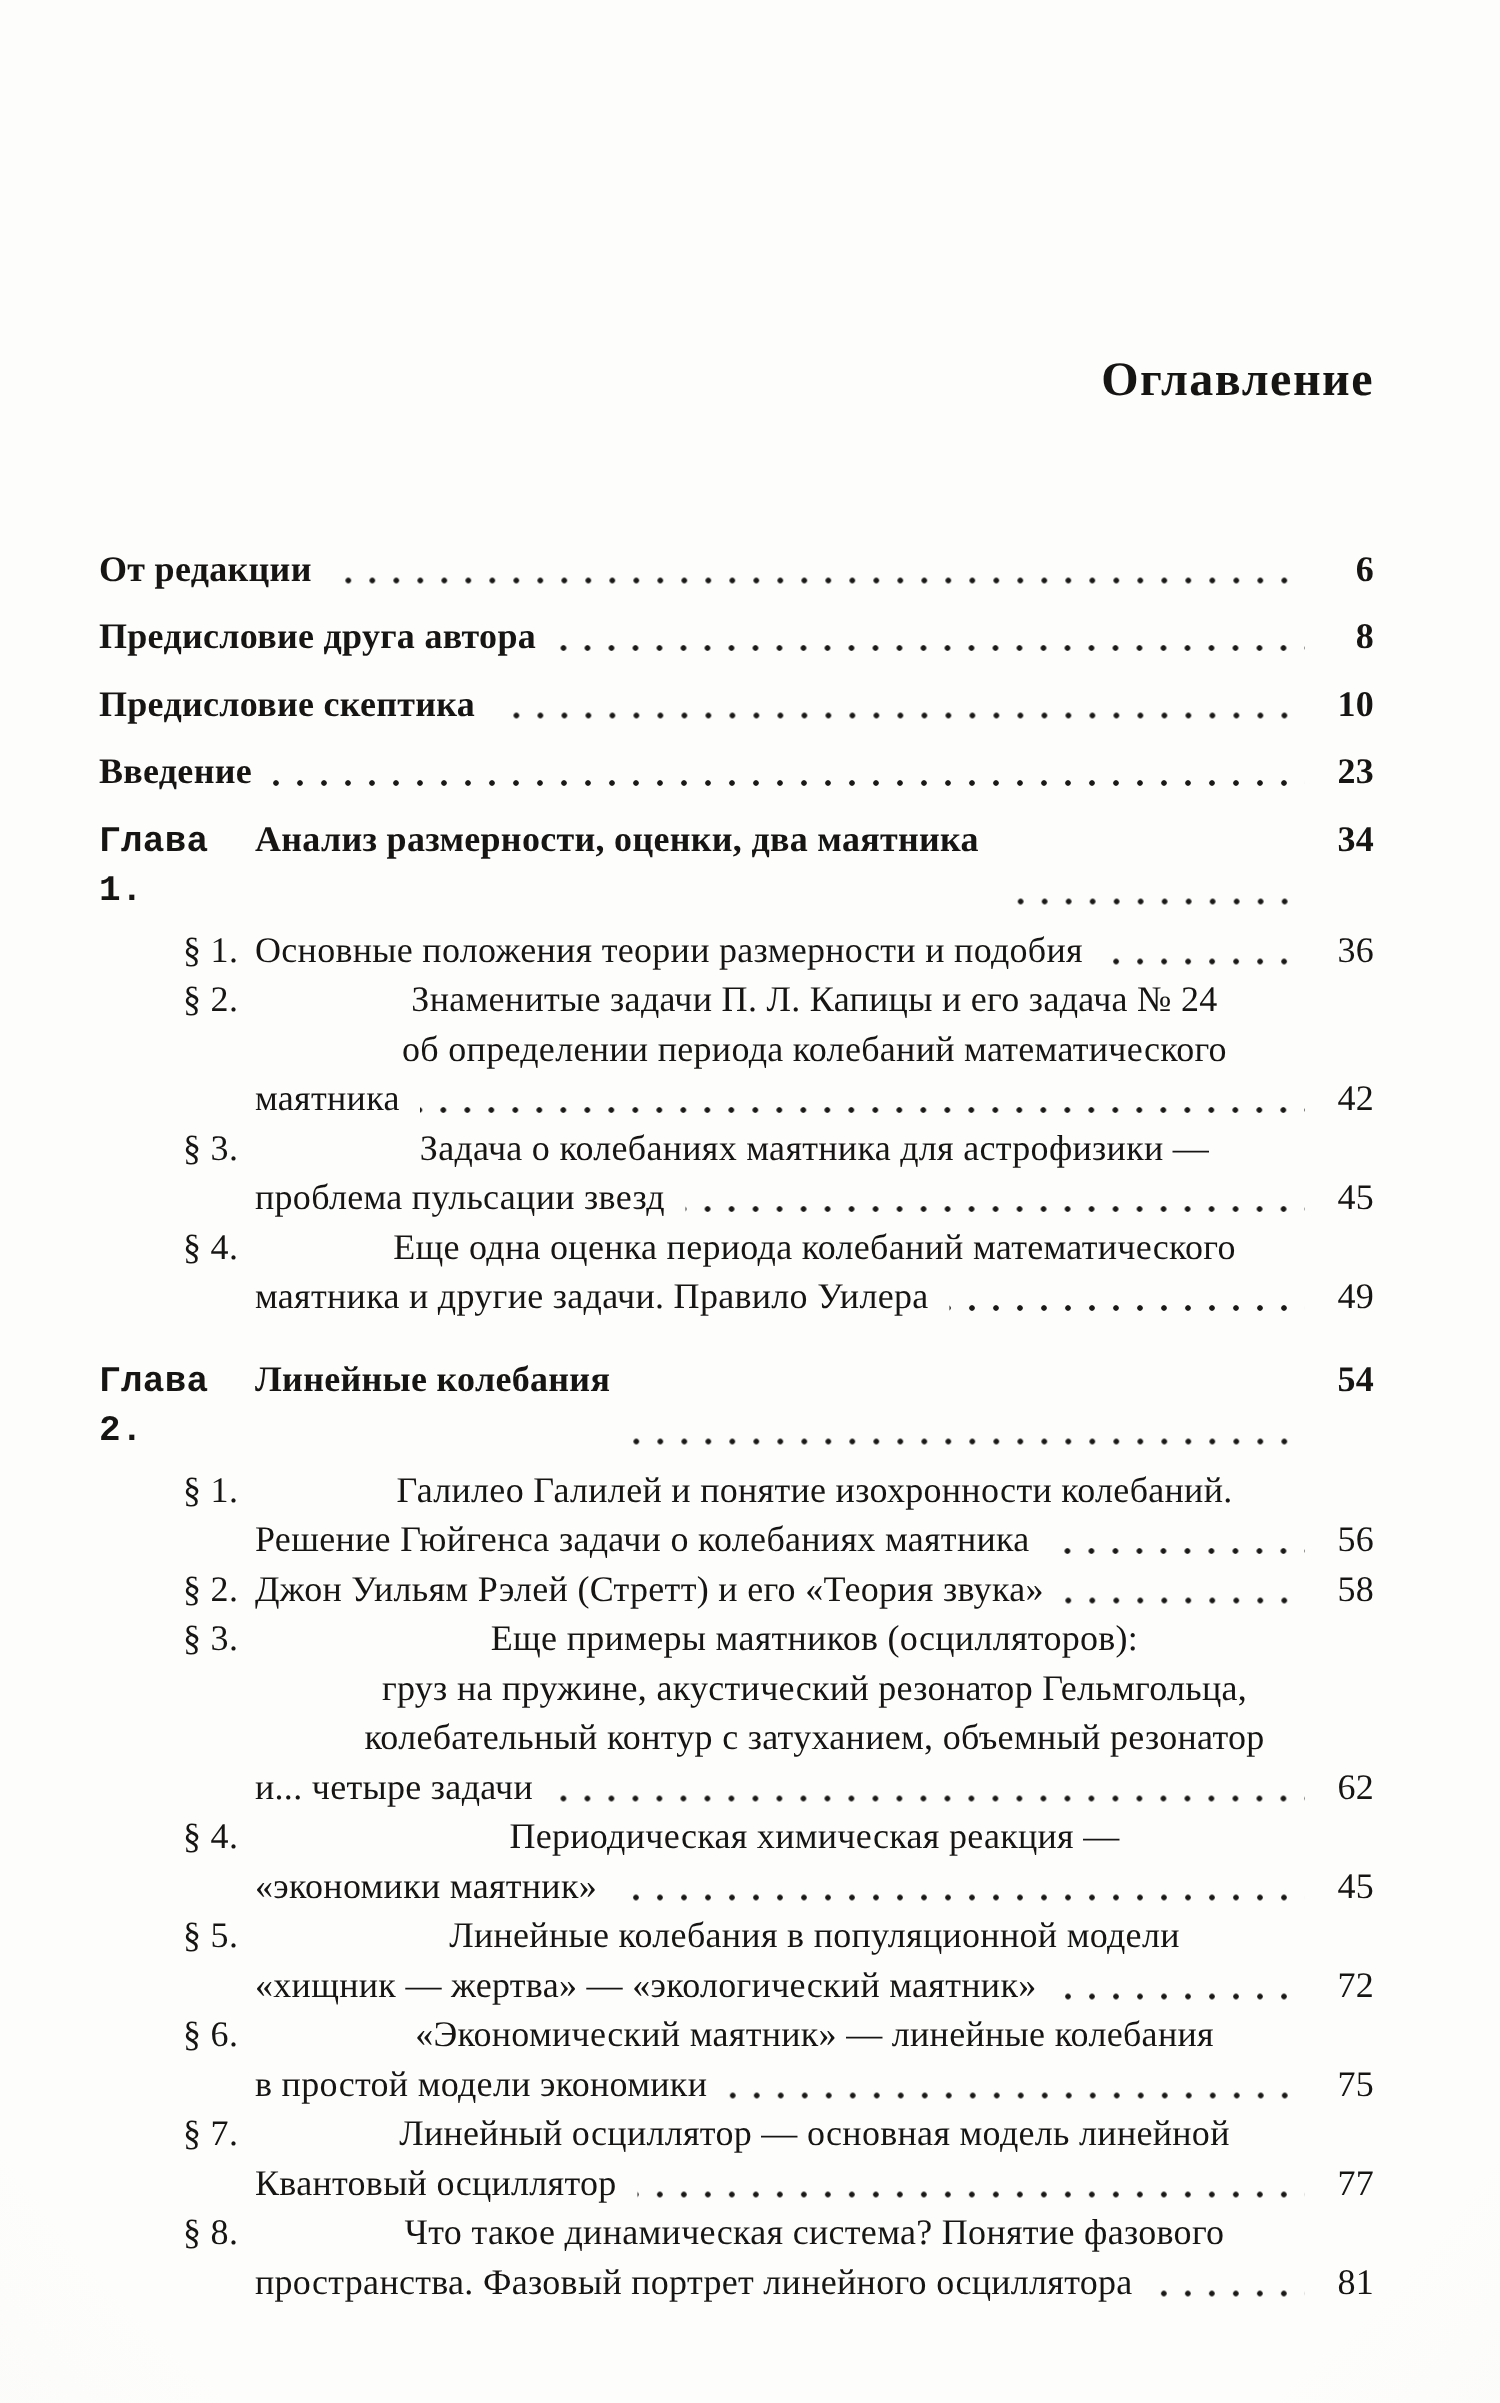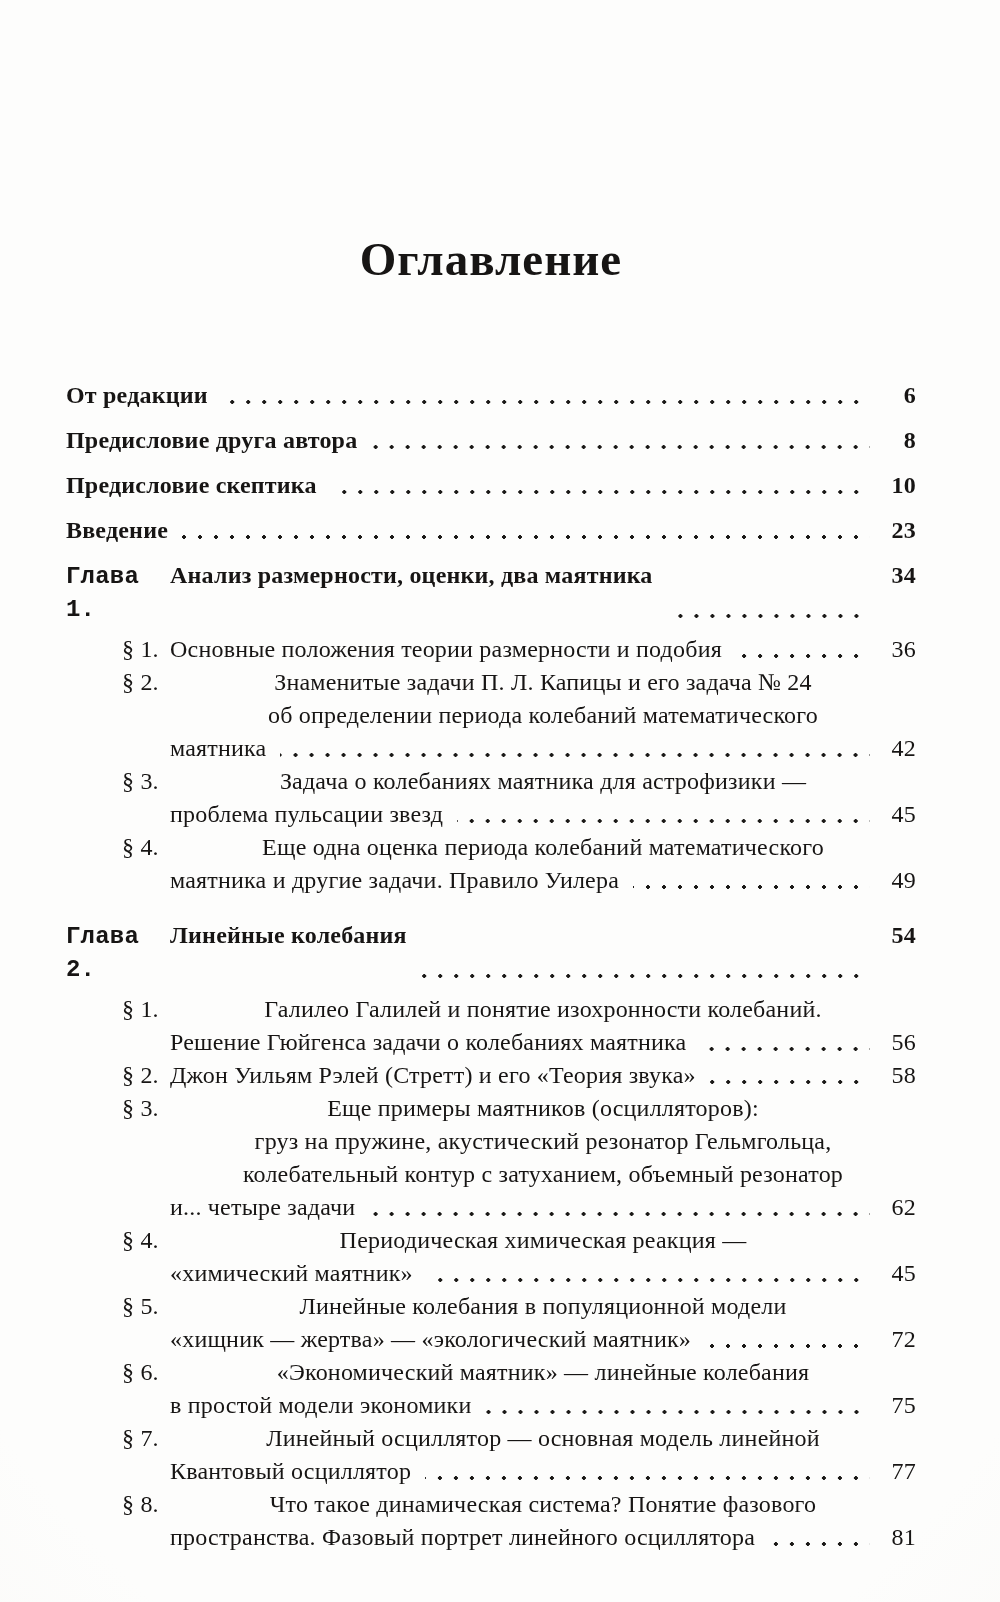--- a/index.html
+++ b/index.html
@@ -15,22 +15,22 @@
     color: #171514;
     background: radial-gradient(130% 120% at 50% 42%, #fdfdfc 55%, #f6f5f2 88%, #eeede9 100%);
   }
   .content {
     position: absolute;
     left: 66px; top: 0;
     width: 850px;
   }
   .title {
     margin-top: 236px;
-    text-align: center;
-    font-size: 47px;
+    text-align: right;
+    font-size: 32px;
     line-height: 1;
     font-weight: bold;
     letter-spacing: 1px;
   }
   .toc { margin-top: 96px; }
 
   .line {
     display: flex;
     align-items: baseline;
     font-size: 24px;
@@ -200,21 +200,21 @@
             <span class="leader"></span>
             <span class="page-num">62</span>
           </div>
         </div>
         <div class="entry section">
           <div class="line">
             <span class="prefix">§ 4.</span>
             <span class="text">Периодическая химическая реакция —</span>
           </div>
           <div class="line cont">
-            <span class="text">«химический маятник»</span>
+            <span class="text">«экономики маятник»</span>
             <span class="leader"></span>
             <span class="page-num">45</span>
           </div>
         </div>
         <div class="entry section">
           <div class="line">
             <span class="prefix">§ 5.</span>
             <span class="text">Линейные колебания в популяционной модели</span>
           </div>
           <div class="line cont">

